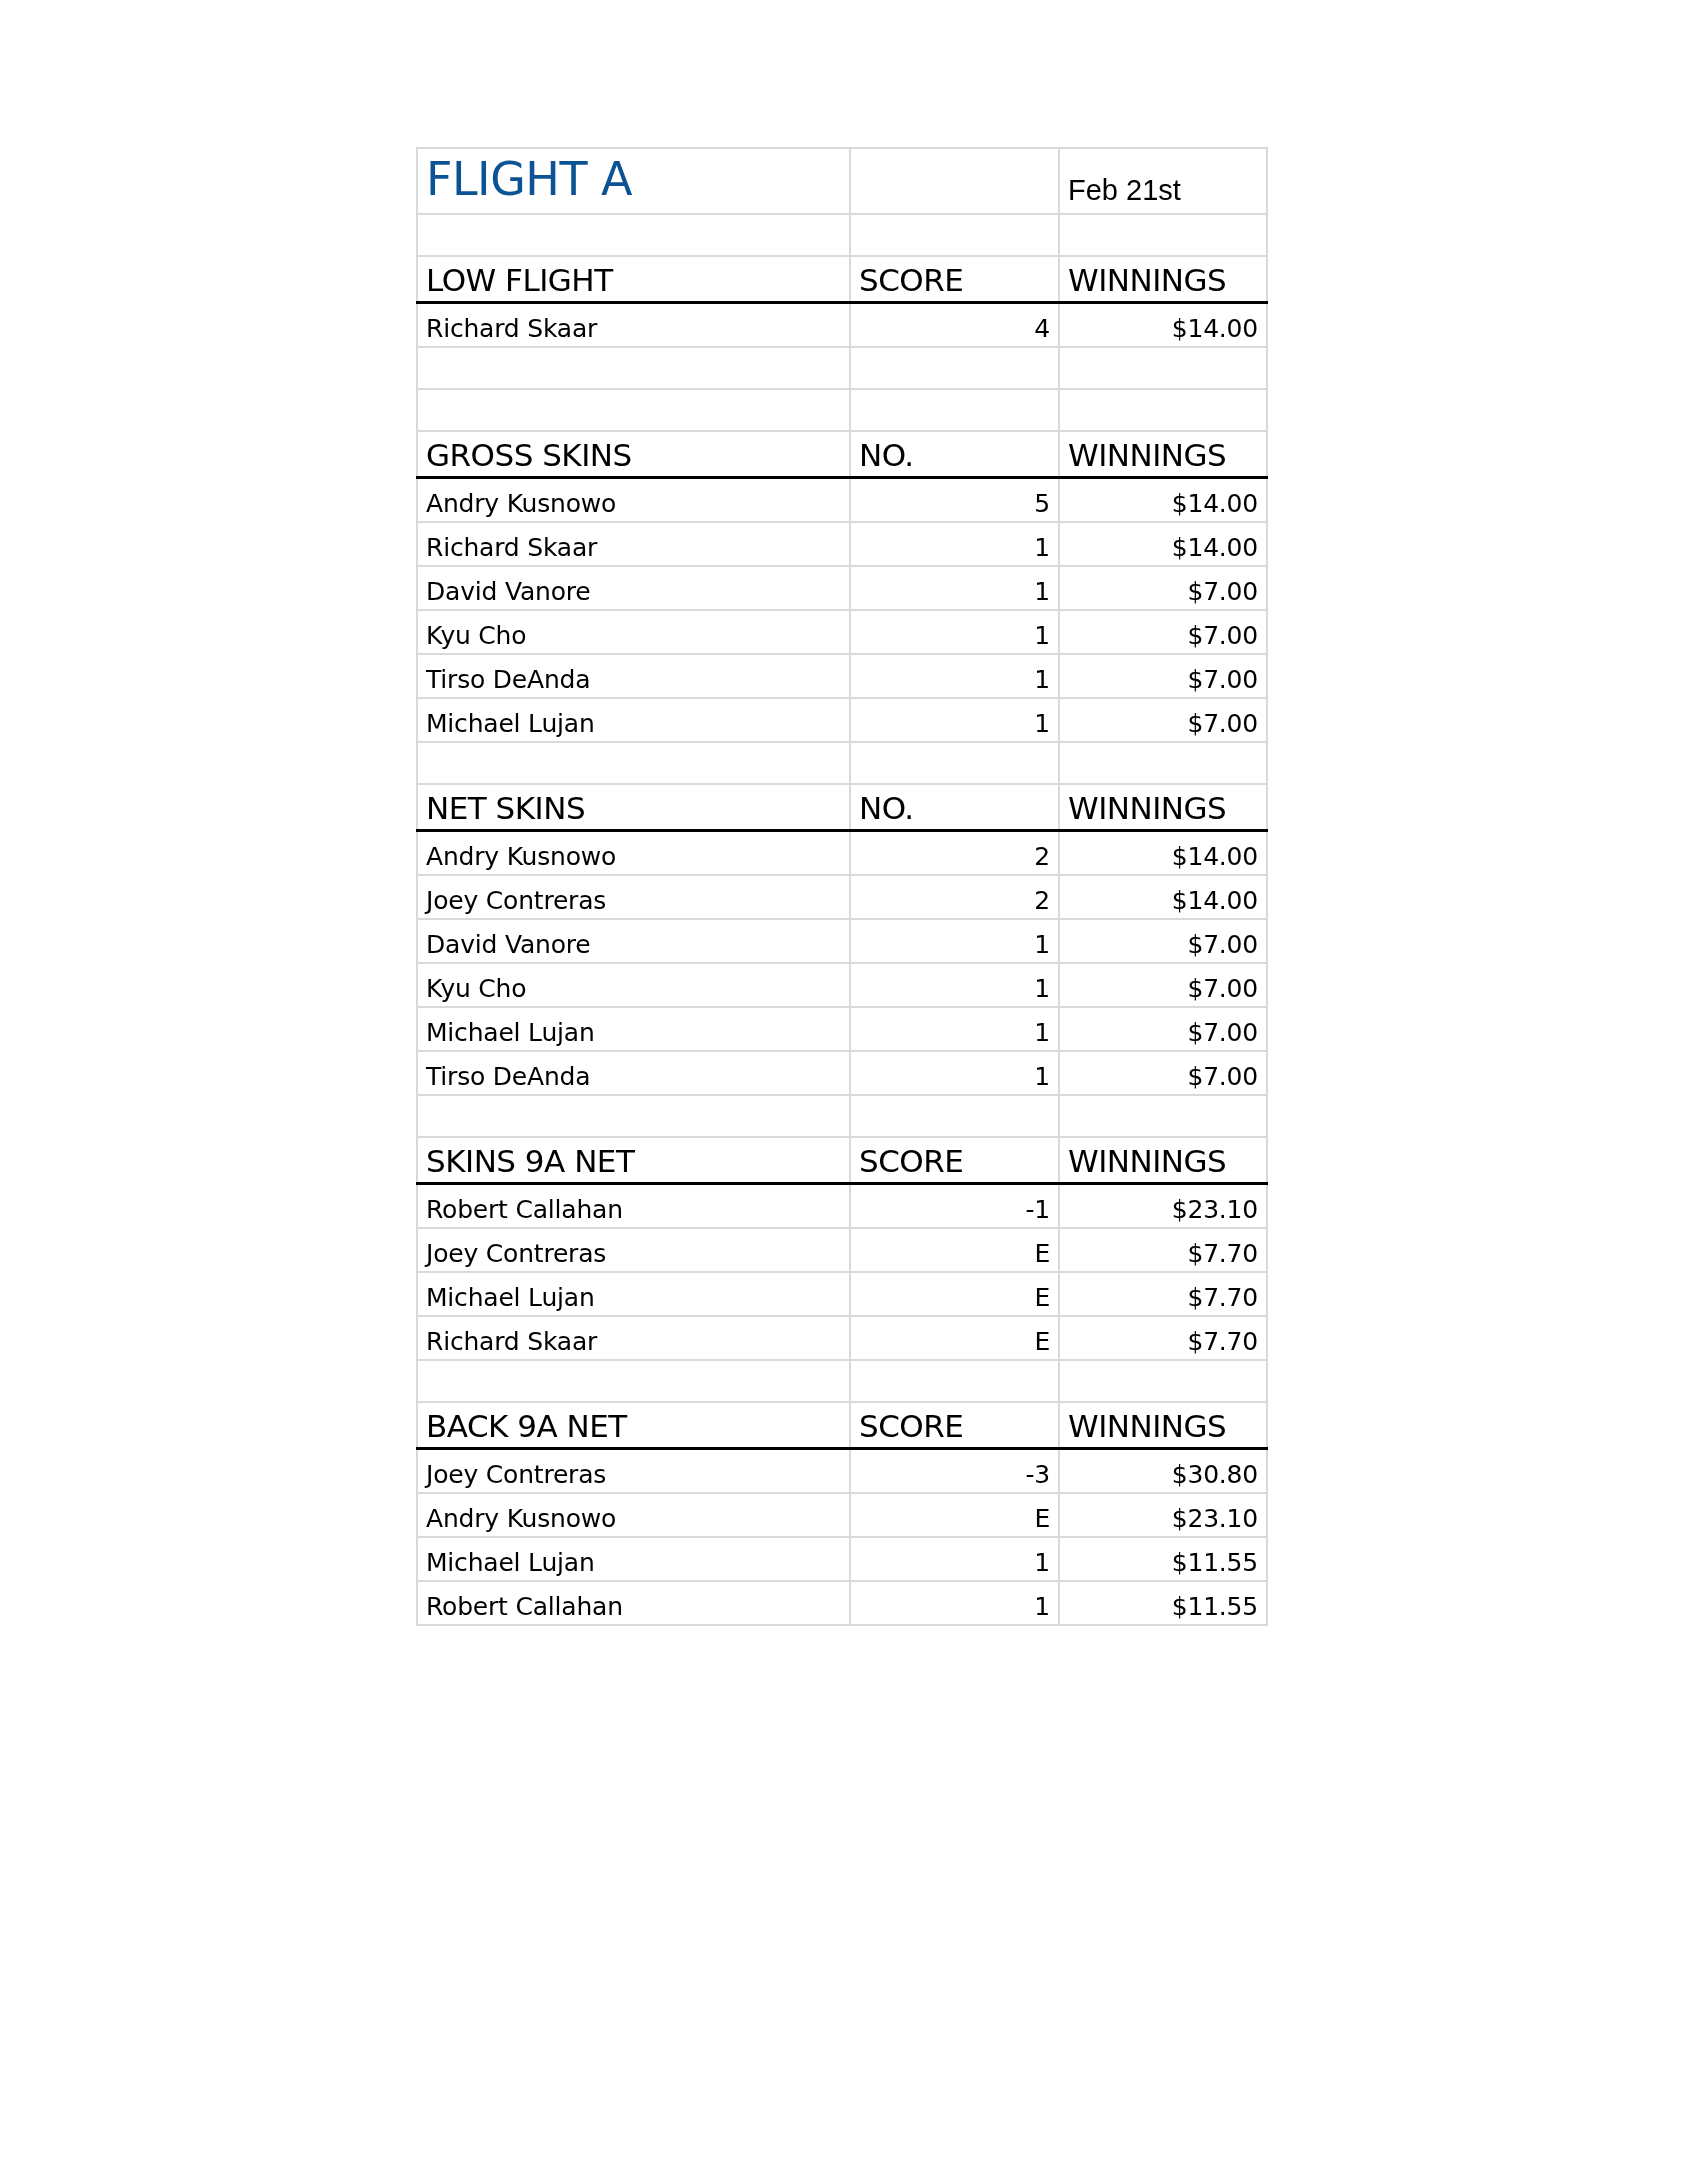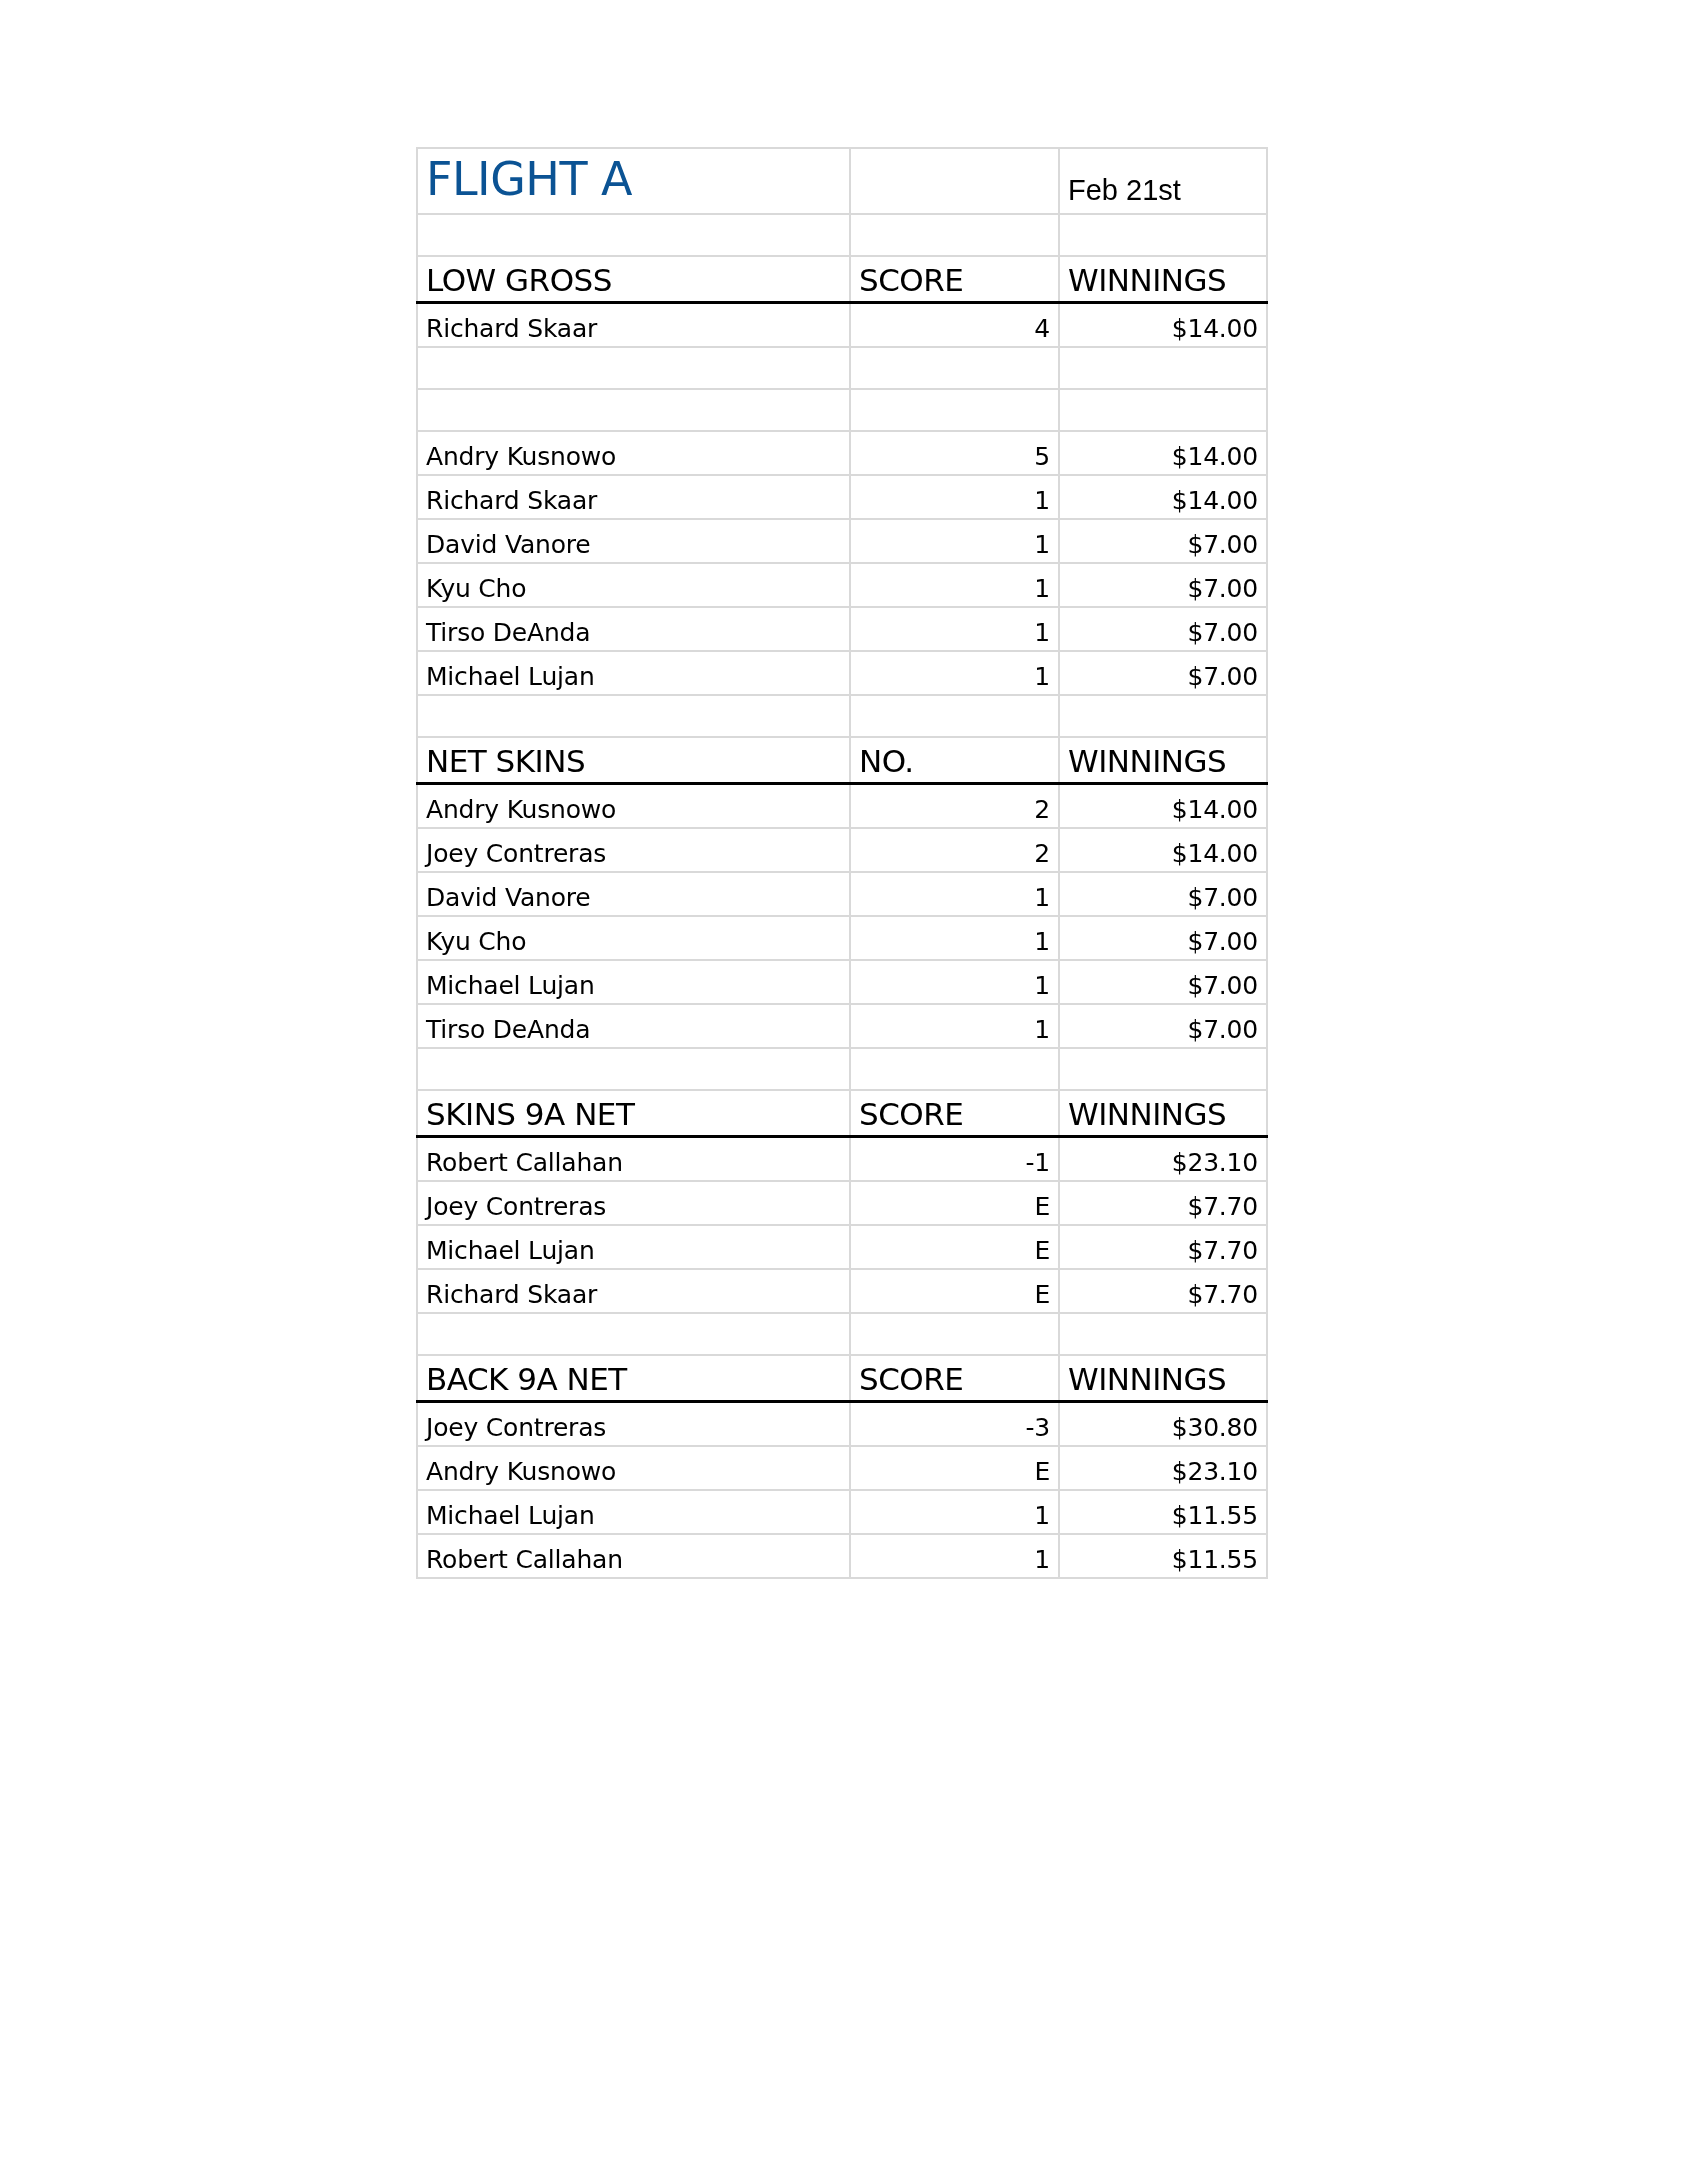--- a/index.html
+++ b/index.html
@@ -47,38 +47,43 @@
       <td class="title">FLIGHT A</td>
       <td></td>
       <td class="date">Feb 21st</td>
     </tr>
   <tr class="blank-row">
         <td></td>
         <td></td>
         <td></td>
       </tr>
       <tr class="head-row">
-        <td>LOW GROSS</td>
+        <td>LOW FLIGHT</td>
         <td>SCORE</td>
         <td>WINNINGS</td>
       </tr>
       <tr class="data-row">
         <td>Richard Skaar</td>
         <td class="num">4</td>
         <td class="num">$14.00</td>
       </tr>
       <tr class="blank-row">
         <td></td>
         <td></td>
         <td></td>
       </tr>
       <tr class="blank-row">
         <td></td>
         <td></td>
         <td></td>
+      </tr>
+      <tr class="head-row">
+        <td>GROSS SKINS</td>
+        <td>NO.</td>
+        <td>WINNINGS</td>
       </tr>
       <tr class="data-row">
         <td>Andry Kusnowo</td>
         <td class="num">5</td>
         <td class="num">$14.00</td>
       </tr>
       <tr class="data-row">
         <td>Richard Skaar</td>
         <td class="num">1</td>
         <td class="num">$14.00</td>

